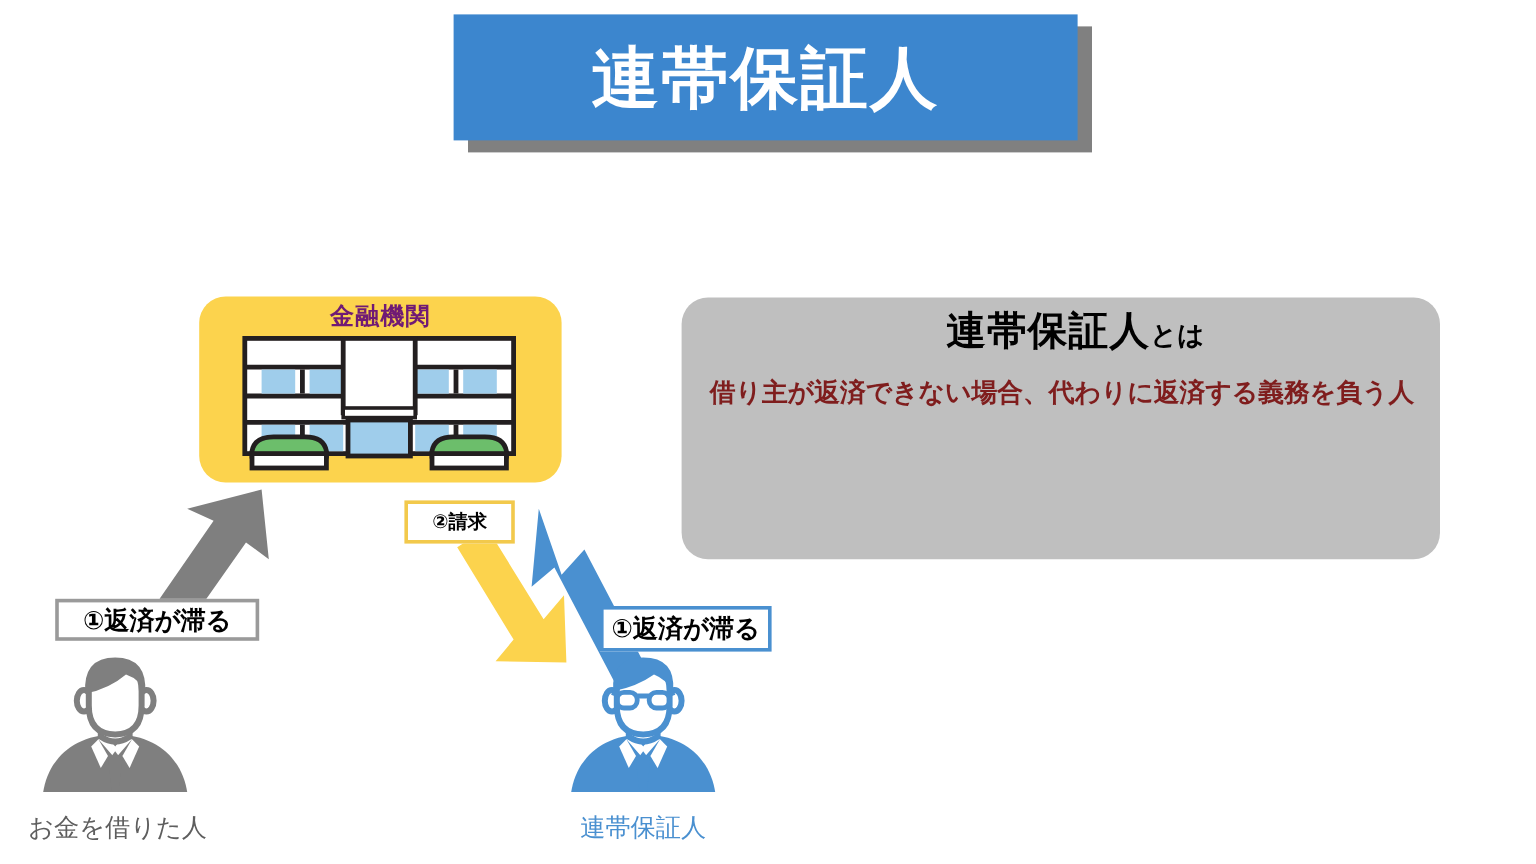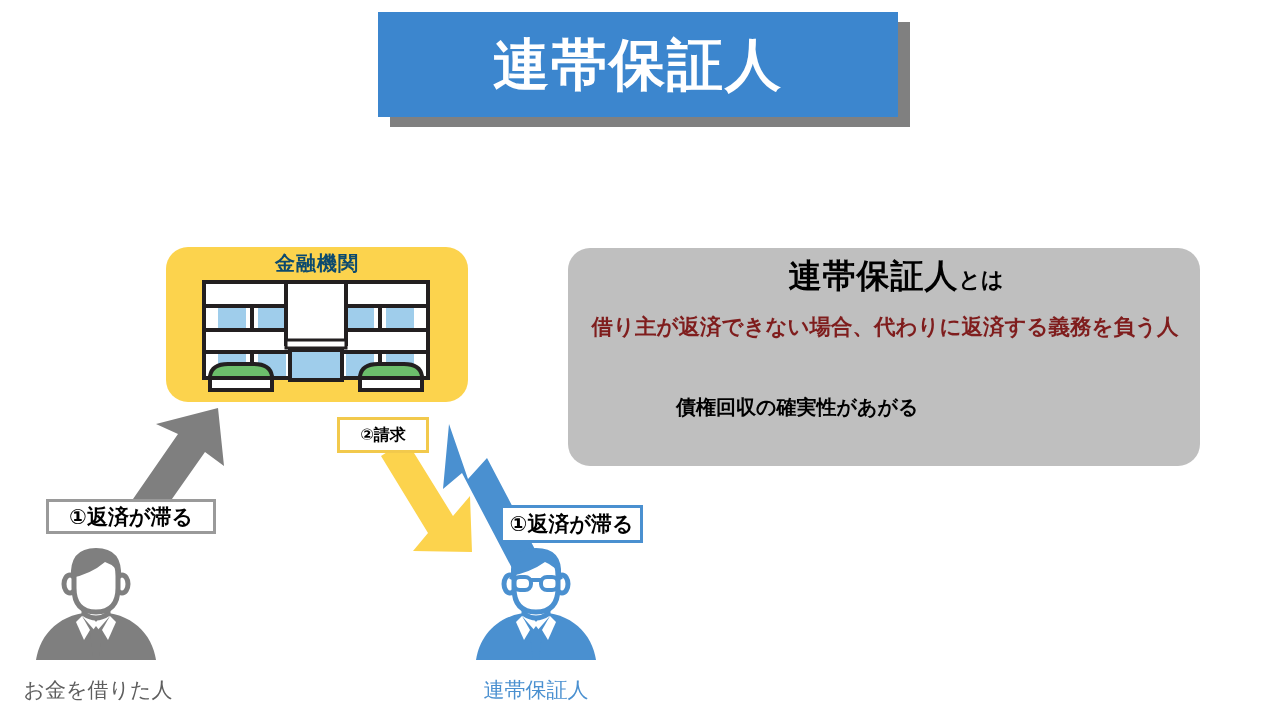--- a/index.html
+++ b/index.html
@@ -113,21 +113,21 @@
     border-radius: 22px;
   }
   #bank-label {
     position: absolute;
     left: 166px;
     top: 250px;
     width: 302px;
     text-align: center;
     font-size: 20px;
     font-weight: bold;
-    color: #0c4a6e;
+    color: #701a75;
     letter-spacing: 1px;
   }
   #bank-illustration {
     position: absolute;
     left: 200px;
     top: 278px;
     width: 232px;
     height: 118px;
   }
 
@@ -211,21 +211,20 @@
 <div id="title-shadow"></div>
 <div id="title-banner"></div>
 <div id="title-text">連帯保証人</div>
 
 <div id="info-panel"></div>
 <div id="info-heading">
   <span class="main">連帯保証人</span><span class="suffix">とは</span>
 </div>
 <div id="info-desc">借り主が返済できない場合、代わりに返済する義務を負う人</div>
 <div id="info-note">
-  <div>債権回収の確実性があがる</div>
 </div>
 
 <div id="bank-card"></div>
 <div id="bank-label">金融機関</div>
 <svg id="bank-illustration" viewBox="0 0 232 118">
 
   <rect x="4" y="4" width="224" height="96" fill="#ffffff" stroke="#231f20" stroke-width="4"></rect>
 
   <line x1="4" y1="28" x2="228" y2="28" stroke="#231f20" stroke-width="4"></line>
   <line x1="4" y1="52" x2="228" y2="52" stroke="#231f20" stroke-width="4"></line>

